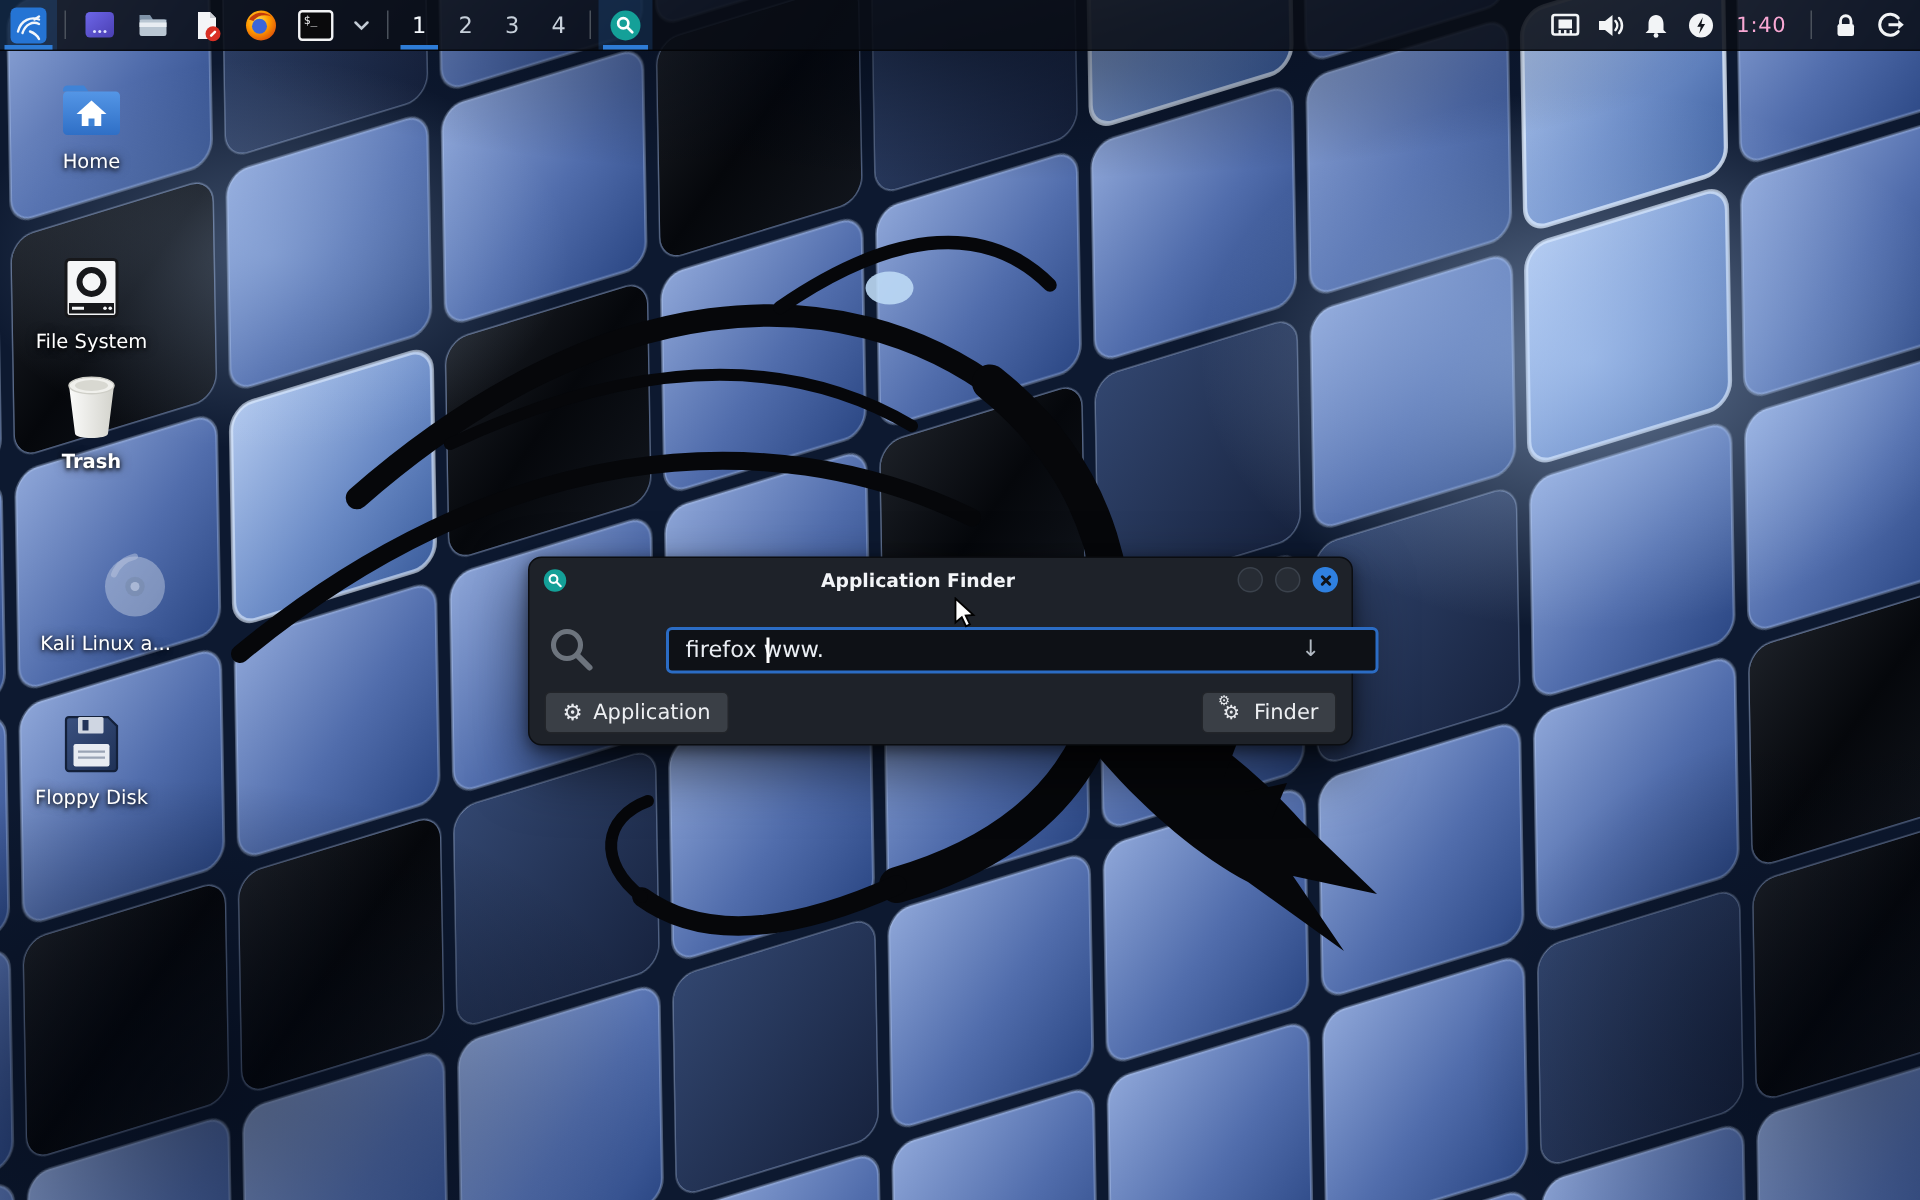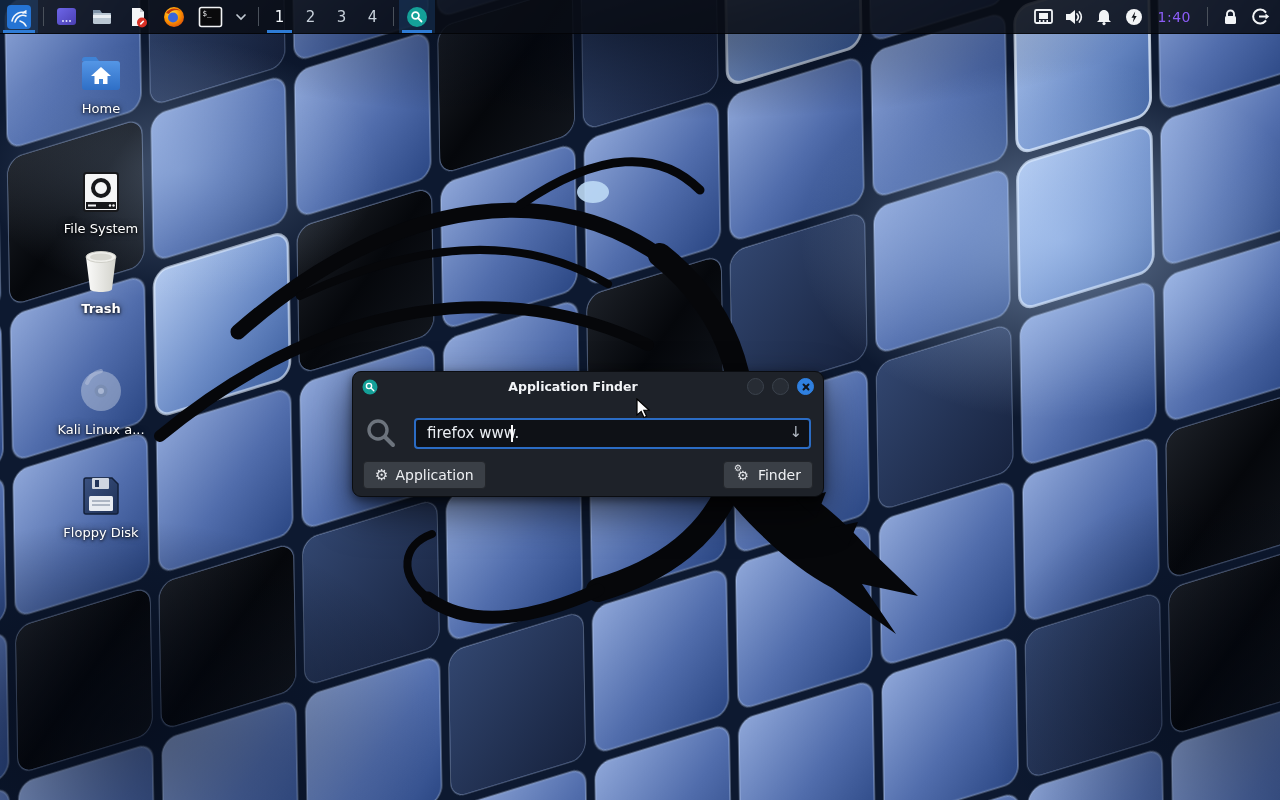--- a/index.html
+++ b/index.html
@@ -18,49 +18,49 @@
   }
   .panel-btn{display:flex;align-items:center;justify-content:center;padding:0 6px;position:relative;cursor:default;}
   .panel-btn.active{background:rgba(46,124,214,.20);}
   .panel-btn.active::after{content:"";position:absolute;left:3px;right:3px;bottom:0;height:3px;background:var(--accent,#2e7cd6);}
   .panel-sep{width:1px;background:#4a515b;margin:7px 5px;}
   .ws-btn{width:31px;display:flex;align-items:center;justify-content:center;color:#c7d0da;font-size:15px;position:relative;}
   .ws-btn.active{color:#f3f7fb;}
   .ws-btn.active::after{content:"";position:absolute;left:3px;right:3px;bottom:0;height:3px;background:var(--accent,#2e7cd6);}
   .tray{margin-left:auto;display:flex;align-items:center;gap:6px;padding-right:8px;}
   .tray-icon{width:24px;height:24px;display:flex;align-items:center;justify-content:center;}
-  .clock{color:#8b5cf6;font-size:14px;padding:0 6px;letter-spacing:.5px;}
+  .clock{color:#f9a8d4;font-size:14px;padding:0 6px;letter-spacing:.5px;}
   
-  .desktop-icon{position:absolute;left:8px;width:106px;display:flex;flex-direction:column;align-items:center;gap:7px;z-index:5;cursor:default;padding-left:40px;}
+  .desktop-icon{position:absolute;left:8px;width:106px;display:flex;flex-direction:column;align-items:center;gap:7px;z-index:5;cursor:default;}
   .desktop-icon .label{
     color:#fff;font-size:13px;text-align:center;max-width:104px;white-space:nowrap;
     text-shadow:0 1px 3px rgba(0,0,0,.95),0 0 7px rgba(0,0,0,.7);
   }
   
   .finder{
-    position:absolute;left:352px;top:371px;width:472px;height:126px;z-index:20;
+    position:absolute;left:352px;top:371px;width:550px;height:126px;z-index:20;
     background:#1e2229;border:1px solid #0b0d11;border-radius:9px;box-sizing:border-box;
     box-shadow:0 16px 38px rgba(0,0,0,.55),0 3px 10px rgba(0,0,0,.5);
   }
   .finder-titlebar{height:29px;display:flex;align-items:center;padding:0 9px;position:relative;}
   .finder-title{position:absolute;left:60px;right:90px;text-align:center;color:#f2f4f7;font-weight:bold;font-size:12.5px;}
   .winbtns{margin-left:auto;display:flex;gap:8px;position:relative;z-index:2;}
   .winbtn{width:17px;height:17px;border-radius:50%;background:#272c34;border:1px solid #3b424c;box-sizing:border-box;position:relative;}
   .winbtn.close{background:var(--close,#2f80e0);border-color:var(--close,#2f80e0);}
   .winbtn.close::before,.winbtn.close::after{
     content:"";position:absolute;left:50%;top:50%;width:9px;height:2px;background:#10141b;border-radius:1px;
   }
   .winbtn.close::before{transform:translate(-50%,-50%) rotate(45deg);}
   .winbtn.close::after{transform:translate(-50%,-50%) rotate(-45deg);}
   .finder-body{display:flex;align-items:center;padding:16px 12px 12px 12px;gap:15px;}
   .input-wrap{position:relative;flex:1;height:31px;}
   .query-input{
     width:100%;height:100%;box-sizing:border-box;outline:none;
     background:#0e1116;border:2px solid var(--input-border,#2b6cc4);border-radius:4px;
-    color:#eaeef3;font-size:15px;padding:0 28px 0 11px;font-family:inherit;
+    color:#eaeef3;font-size:15px;padding:0 28px 0 11px;font-family:inherit;margin-left:30px;
   }
   .caret{position:absolute;left:97px;top:7px;width:1.5px;height:17px;background:#fdfdfd;}
   .arrow-down{position:absolute;right:9px;top:5px;color:#b2bac3;font-size:15px;}
   .finder-footer{display:flex;justify-content:space-between;padding:0 10px;}
   .btn{
     display:flex;align-items:center;gap:7px;height:28px;box-sizing:border-box;
     background:#3a3f46;border:1px solid #22252a;border-radius:4px;
     color:#edeff2;font-size:14px;padding:0 11px;cursor:default;
   }
   .gear-glyph{font-size:15px;line-height:1;color:#e8eaee;}
@@ -354,21 +354,21 @@
           <stop offset="1" stop-color="#d3d3cc"></stop>
         </linearGradient>
       </defs>
     <path d="M7,9 L11,41 C11,45 33,45 33,41 L37,9 Z" fill="url(#trashg)"></path>
     <ellipse cx="22" cy="9" rx="15" ry="5.5" fill="#f0f0ec" stroke="#cfcfc8" stroke-width="1"></ellipse>
     <ellipse cx="22" cy="9" rx="11" ry="3.6" fill="#d8d8d1"></ellipse>
   </svg>
   <div class="label">Trash</div>
 </div>
 
-<div class="desktop-icon" style="top:367px;">
+<div class="desktop-icon" style="top:367px;align-items:flex-end;">
   <svg width="48" height="48" viewBox="0 0 48 48" opacity="0.6">
     <circle cx="24" cy="24" r="20" fill="#dde5f0" fill-opacity="0.65"></circle>
     <circle cx="24" cy="24" r="6.5" fill="#9aa7ba" fill-opacity="0.8"></circle>
     <circle cx="24" cy="24" r="3" fill="#e9eef6"></circle>
     <path d="M10,16 A20,20 0 0 1 24,4" fill="none" stroke="#ffffff" stroke-width="4" stroke-opacity="0.5" stroke-linecap="round"></path>
   </svg>
   <div class="label">Kali Linux a...</div>
 </div>
 
 <div class="desktop-icon" style="top:474px;justify-content:space-between;">

